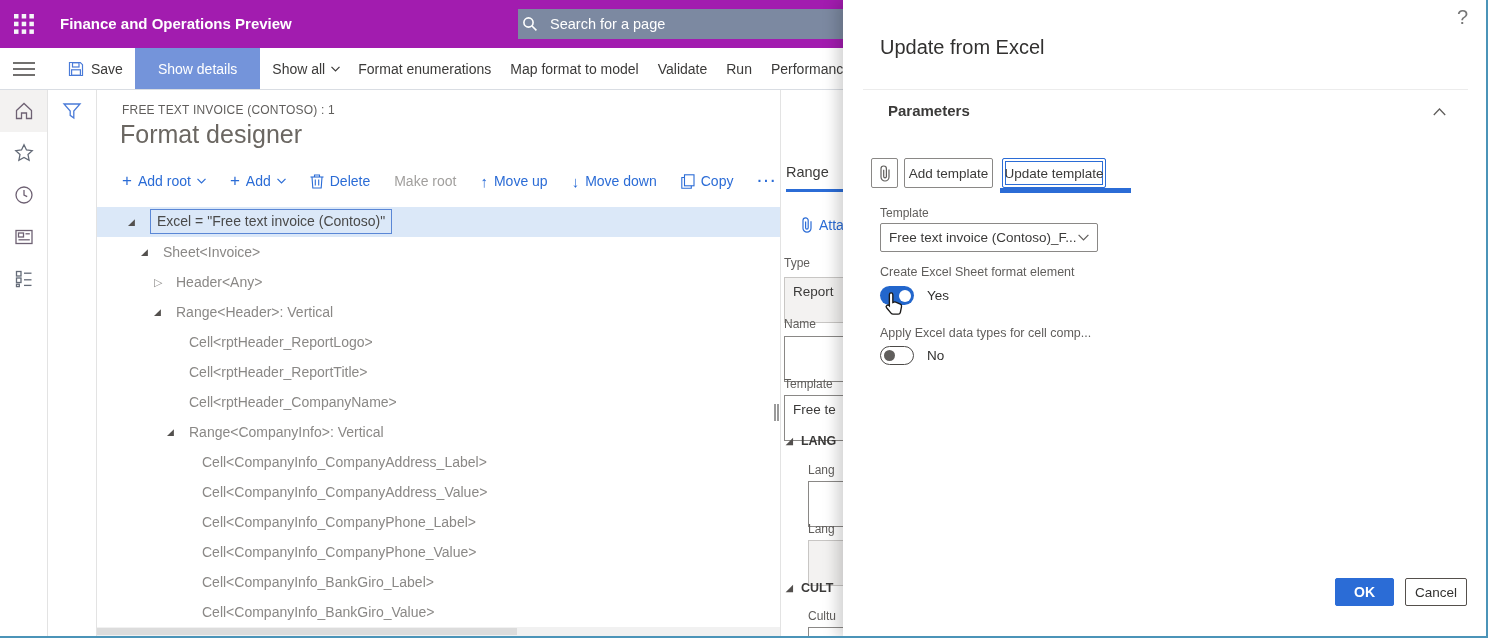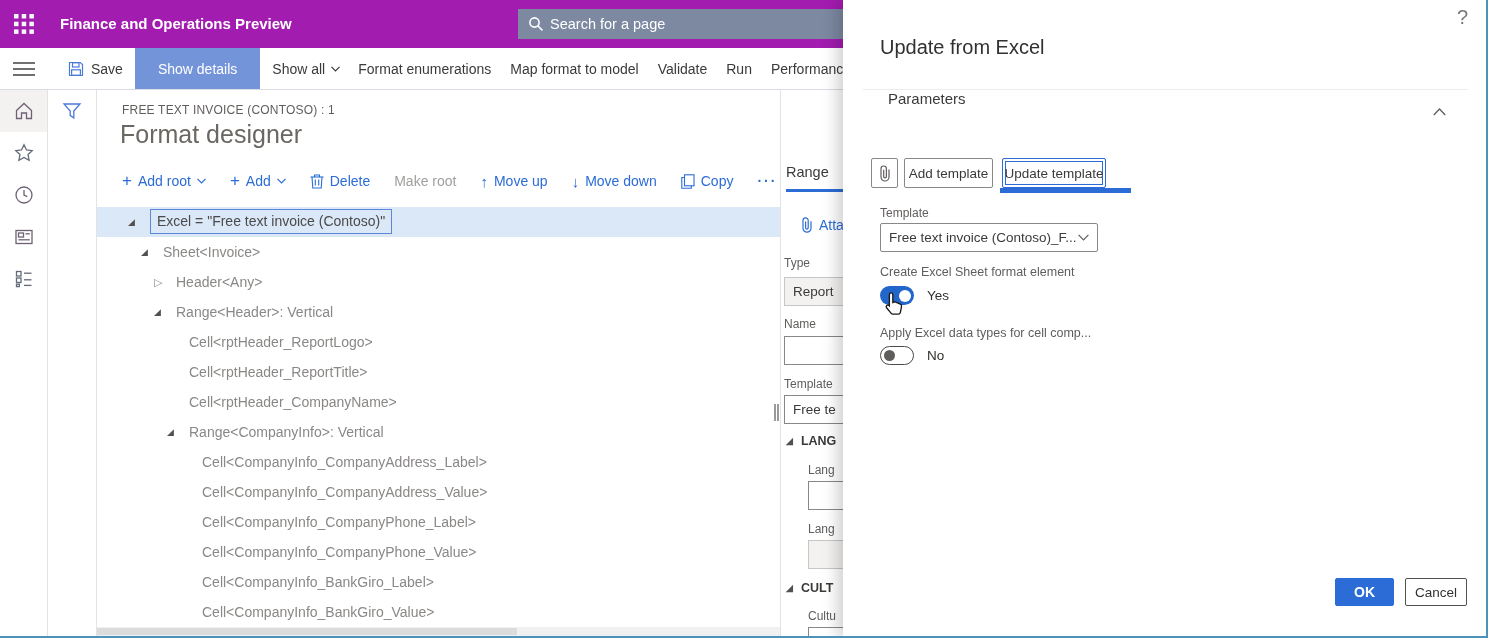--- a/index.html
+++ b/index.html
@@ -4,21 +4,21 @@
 <style>
   * { margin:0; padding:0; box-sizing:border-box; }
   html,body { background:#e8e8e8; }
   body { font-family:"Liberation Sans", sans-serif; }
   #stage { position:relative; width:1488px; height:638px; background:#fff; overflow:hidden; }
 
   
   .topbar { position:absolute; left:0; top:0; width:1488px; height:48px; background:#a21caf; }
   .waffle { position:absolute; left:13px; top:13px; width:22px; height:22px; cursor:pointer; }
   .app-title { position:absolute; left:60px; top:0; height:48px; line-height:48px; color:#fff; font-size:15px; font-weight:700; }
-  .searchbox { position:absolute; left:518px; top:9px; width:326px; height:30px; background:#7c89a1; color:#fff; display:flex; align-items:center; gap:6px; padding-left:10px; font-size:14.5px; cursor:text; }
+  .searchbox { position:absolute; left:518px; top:9px; width:326px; height:30px; background:#7c89a1; color:#fff; display:flex; align-items:center; gap:12px; padding-left:4px; font-size:14.5px; cursor:text; }
 
   
   .cmdbar { position:absolute; left:0; top:48px; width:1488px; height:42px; background:#fff; border-bottom:1px solid #d9dde3; }
   .hamburger { position:absolute; left:13px; top:13px; cursor:pointer; }
   .cmditems { position:absolute; left:68px; top:0; height:41px; display:flex; align-items:center; white-space:nowrap; }
   .cmd { font-size:14px; color:#3b3a39; cursor:pointer; }
   .save-btn { display:flex; align-items:center; gap:7px; margin-right:12px; }
   .show-details { height:41px; padding:0 23px; background:#7494da; color:#fff; display:flex; align-items:center; margin-right:12px; }
   .show-all { display:flex; align-items:center; gap:6px; margin-right:18px; }
   .cmditem { margin-right:19px; }
@@ -54,32 +54,32 @@
   .tlabel.tedit { top:2px; height:25px; line-height:23px; border:1px solid #5a87d6; padding:0 6px; }
   .hscroll { position:absolute; left:97px; top:627px; width:683px; height:9px; background:#f1f1f1; }
   .hthumb { position:absolute; left:0; top:1px; width:420px; height:7px; background:#dcdcdc; }
 
   
   .fpanel { position:absolute; left:780px; top:90px; width:110px; height:548px; background:#fff; border-left:1px solid #e3e3e3; }
   .fp-tab { position:absolute; left:5px; top:74px; font-size:14.5px; color:#3b3a39; cursor:pointer; }
   .fp-underline { position:absolute; left:5px; top:99px; width:60px; height:3px; background:#2b6cd6; }
   .fp-attach { position:absolute; left:20px; top:127px; display:flex; align-items:center; gap:6px; color:#2b6cd6; font-size:14px; cursor:pointer; }
   .fp-label { position:absolute; font-size:12px; color:#605e5c; }
-  .fp-field { position:absolute; height:29px; line-height:27px; font-size:13.5px; color:#3b3a39; padding-left:8px; background:#fff; border:1px solid #8a8886; cursor:text; }
+  .fp-field { position:absolute; height:46px; line-height:27px; font-size:13.5px; color:#3b3a39; padding-left:8px; background:#fff; border:1px solid #8a8886; cursor:text; }
   .fp-field.ro { background:#f3f2f1; border:1px solid #c8c6c4; cursor:default; }
   .fp-sect { position:absolute; display:flex; align-items:center; gap:8px; font-size:12.5px; font-weight:700; color:#3b3a39; cursor:pointer; }
   .fp-sect .texp.expanded { position:static; line-height:normal; }
   .splitter { position:absolute; left:-7px; top:314px; width:5px; height:17px; border-left:2px solid #9a9a9a; border-right:2px solid #9a9a9a; cursor:col-resize; }
 
   
   .dialog { position:absolute; left:843px; top:0; width:645px; height:638px; background:#fff; box-shadow:-6px 0 14px rgba(0,0,0,.18); z-index:20; }
   .dlg-help { position:absolute; right:20px; top:6px; font-size:20px; color:#767676; cursor:pointer; }
   .dlg-title { position:absolute; left:37px; top:36px; font-size:20px; color:#323130; }
   .dlg-divider { position:absolute; left:20px; top:89px; width:605px; height:1px; background:#ececec; }
-  .dlg-sect { position:absolute; left:45px; top:90px; font-size:15px; font-weight:400; color:#3b3a39; }
+  .dlg-sect { position:absolute; left:45px; top:102px; font-size:15px; font-weight:700; color:#3b3a39; }
   .dlg-chevup { position:absolute; right:42px; top:108px; cursor:pointer; }
   .btn { position:absolute; height:30px; background:#fff; border:1px solid #8a8886; border-radius:2px; display:flex; align-items:center; justify-content:center; font-size:13.5px; color:#3b3a39; cursor:pointer;margin-top:11px; }
   .attach-btn { left:28px; top:147px; width:27px; }
   .addtpl-btn { left:61px; top:147px; width:89px; }
   .updtpl-btn { left:159px; top:147px; width:104px; border:1px solid #2b6cd6; box-shadow:inset 0 0 0 2px #fff, inset 0 0 0 3px #2b6cd6; }
   .tab-indicator { position:absolute; left:157px; top:188px; width:131px; height:5px; background:#2b6cd6; }
   .dlg-label { position:absolute; font-size:12px; color:#605e5c; }
   .dlg-select { position:absolute; left:37px; top:223px; width:218px; height:29px; border:1px solid #8a8886; border-radius:2px; display:flex; align-items:center; font-size:13.5px; color:#3b3a39; padding:0 8px; cursor:pointer; }
   .dlg-select .seltext { flex:1; overflow:hidden; white-space:nowrap; }
   .toggle { position:absolute; width:34px; height:19px; border-radius:10px; cursor:pointer; }

